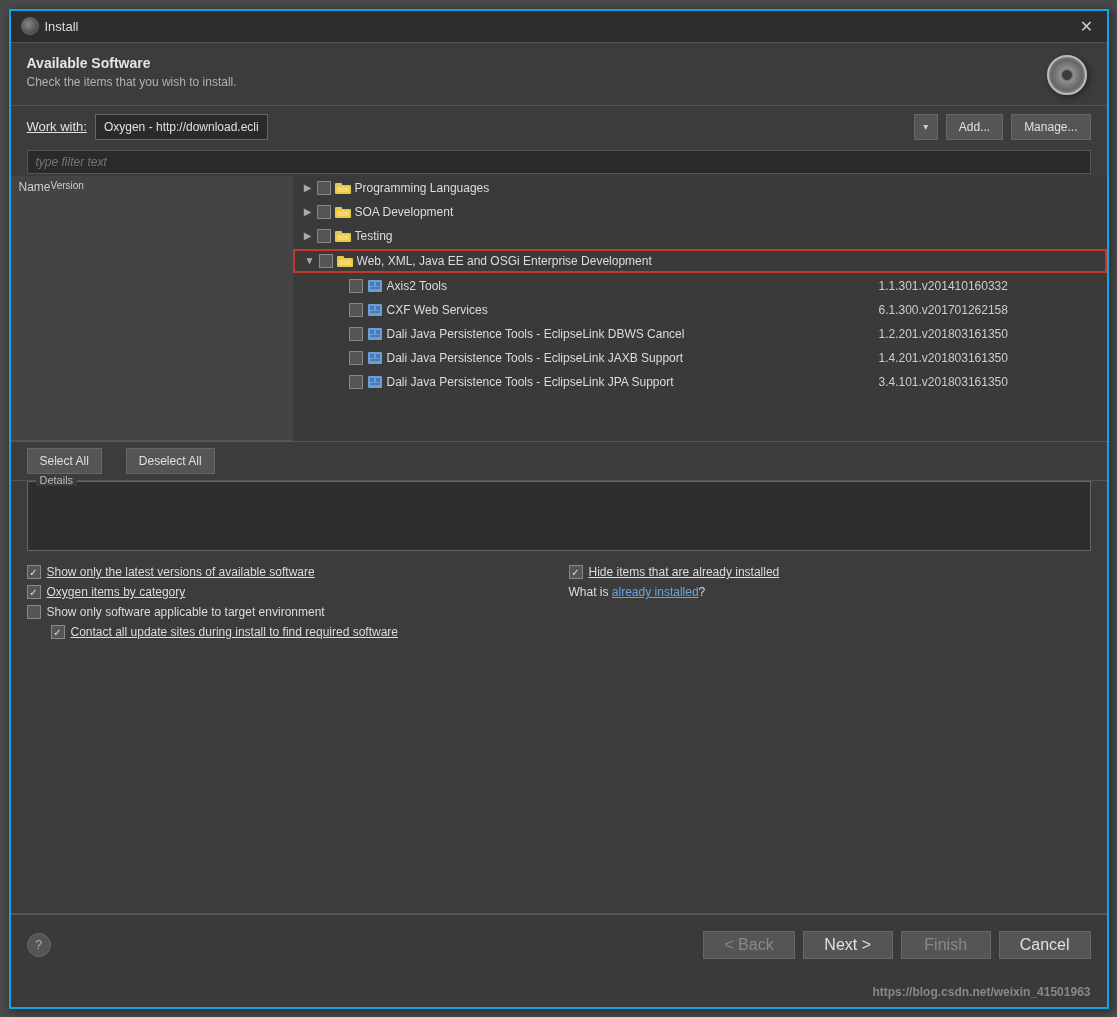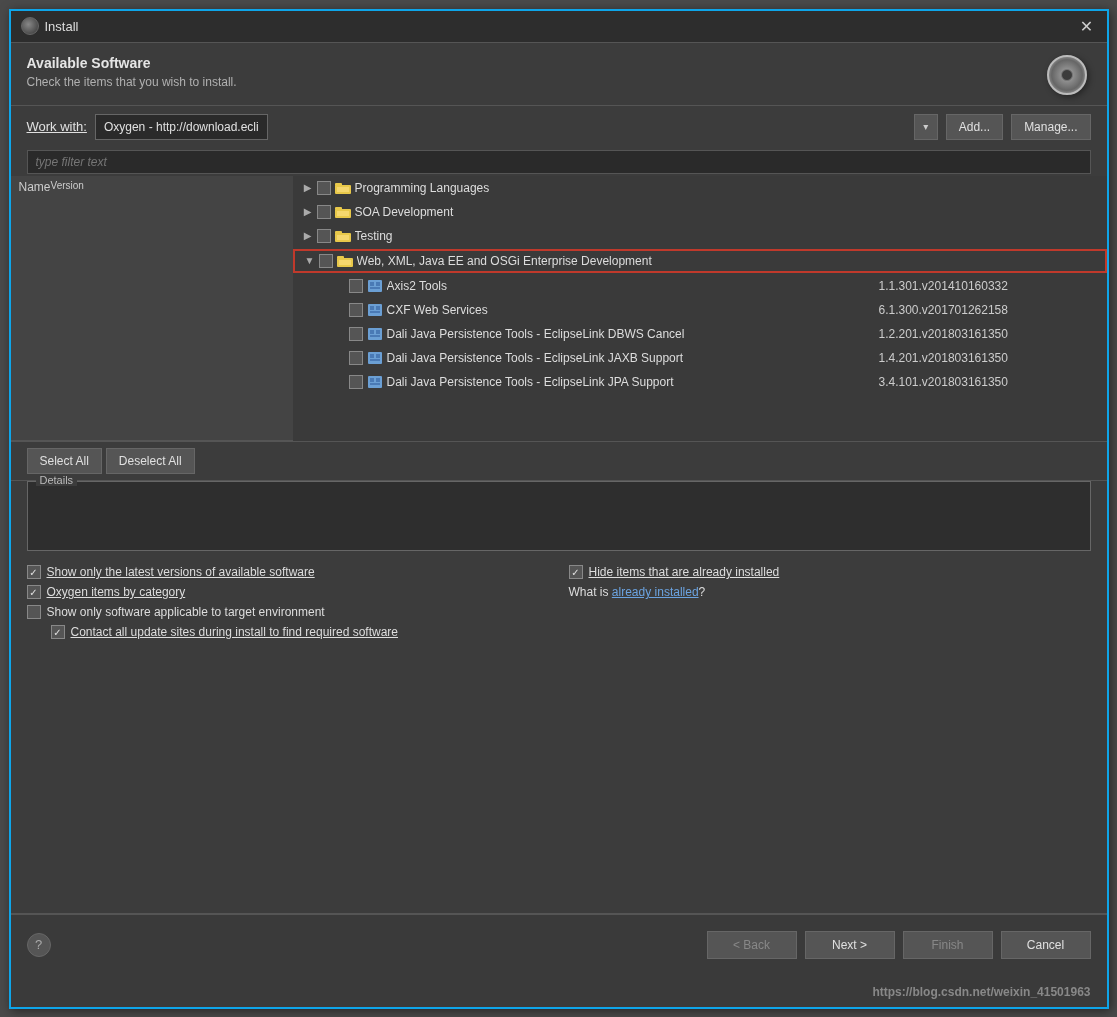--- a/index.html
+++ b/index.html
@@ -283,21 +283,21 @@
       width: 220px;
       font-size: 12px;
       color: #ccc;
       flex-shrink: 0;
     }
     .indent-2 { padding-left: 40px; }
 
     .bottom-buttons-section {
       padding: 6px 16px;
       display: flex;
-      gap: 4px;
+      gap: 24px;
       background: #3c3c3c;
       border-top: 1px solid #555;
       border-bottom: 1px solid #555;
       flex-shrink: 0;
       align-items: flex-end;
     }
 
     .details-section {
       padding: 0 16px 6px;
       background: #3c3c3c;
@@ -399,21 +399,21 @@
       margin-top: 18px;
       font-weight: bold;
     }
     .btn-footer {
       height: 28px;
       background: #555;
       border: 1px solid #666;
       color: #e0e0e0;
       padding: 0 20px;
       cursor: pointer;
-      font-size: 12px;
+      font-size: 16px;
       min-width: 90px;
     }
     .btn-footer.disabled { color: #888; cursor: default; }
   </style>
 </head>
 <body>
 
 <div class="dialog">
 
   <div class="title-bar">

